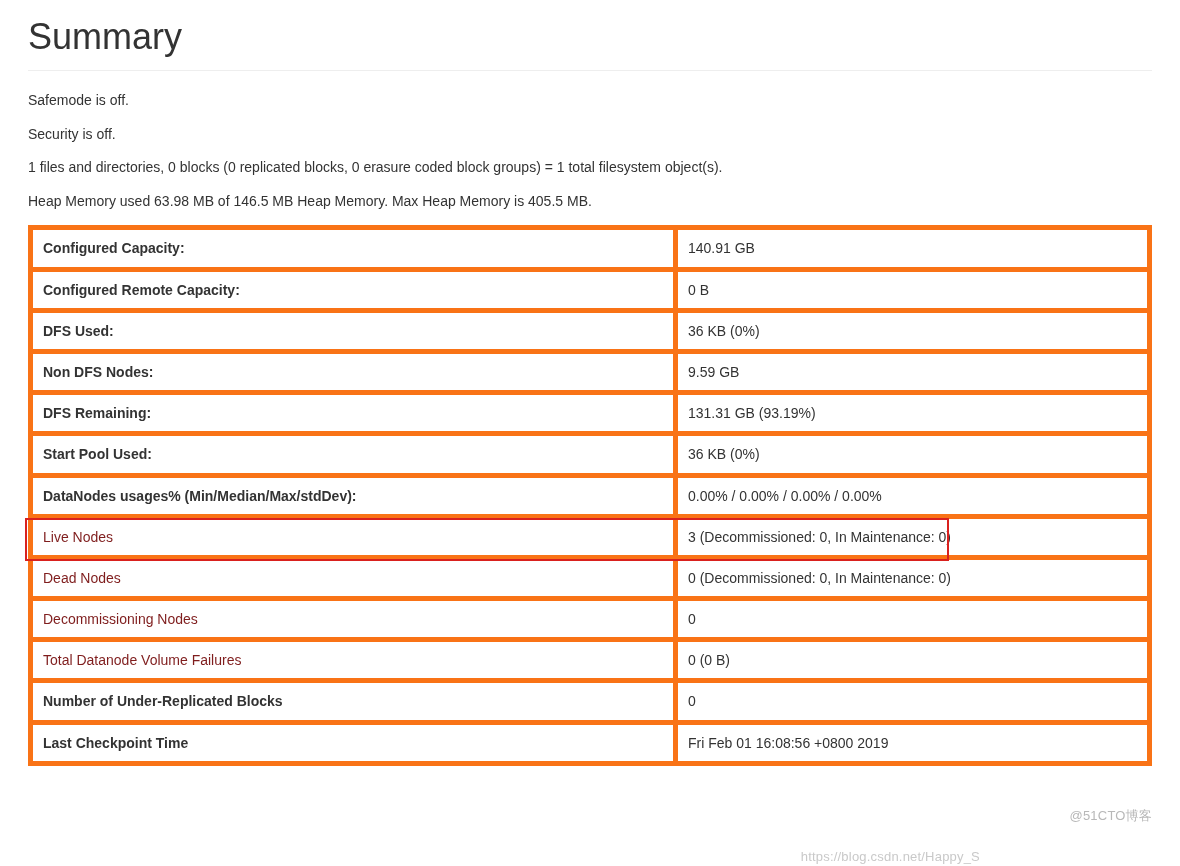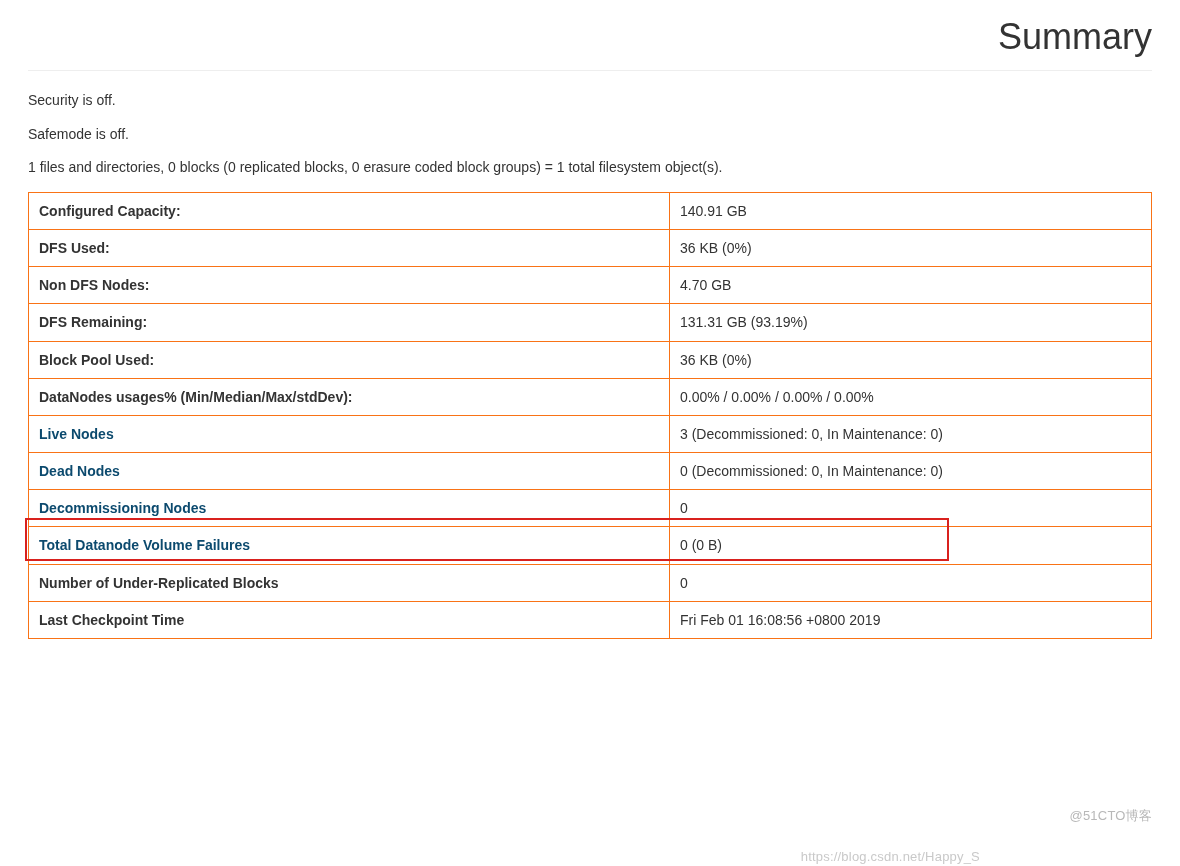--- a/index.html
+++ b/index.html
@@ -11,21 +11,20 @@
     background: #fff;
   }
   .container {
     padding: 0 28px 30px 28px;
   }
   h1.page-title {
     font-weight: 400;
     font-size: 36px;
     margin: 16px 0 12px 0;
     color: #333;
-    text-align: right;
   }
   hr.title-rule {
     border: none;
     border-top: 1px solid #eee;
     margin: 0 0 20px 0;
   }
   p.status-line {
     margin: 0 0 14px 0;
     font-size: 14px;
     color: #333;
@@ -33,34 +32,34 @@
   }
   table.summary-table {
     width: 100%;
     border-collapse: collapse;
     font-size: 14px;
     margin-top: 14px;
     table-layout: fixed;
   }
   table.summary-table th,
   table.summary-table td {
-    border: 1px solid #f97316;
+    border: 5px solid #f97316;
     padding: 9px 10px;
     text-align: left;
     vertical-align: middle;
     line-height: 1.3;
   }
   table.summary-table th {
     font-weight: 700;
     width: 620px;
     background: #fff;
   }
   table.summary-table th.link {
-    color: #0c4a6e;
-    font-weight: 700;
+    color: #7f1d1d;
+    font-weight: 400;
   }
   table.summary-table th.link .link-text {
     cursor: pointer;
   }
   tr.highlight-row th,
   tr.highlight-row td {
     position: relative;
   }
   .highlight-box {
     position: absolute;
@@ -82,44 +81,49 @@
     pointer-events: none;
   }
 </style>
 </head>
 <body>
 
 <div class="container">
   <h1 class="page-title">Summary</h1>
   <hr class="title-rule">
 
+  <p class="status-line">Safemode is off.</p>
   <p class="status-line">Security is off.</p>
-  <p class="status-line">Safemode is off.</p>
   <p class="status-line">1 files and directories, 0 blocks (0 replicated blocks, 0 erasure coded block groups) = 1 total filesystem object(s).</p>
+  <p class="status-line">Heap Memory used 63.98 MB of 146.5 MB Heap Memory. Max Heap Memory is 405.5 MB.</p>
 
   <table class="summary-table">
     <tbody>
       <tr>
         <th>Configured Capacity:</th>
         <td>140.91 GB</td>
       </tr>
       <tr>
+        <th>Configured Remote Capacity:</th>
+        <td>0 B</td>
+      </tr>
+      <tr>
         <th>DFS Used:</th>
         <td>36 KB (0%)</td>
       </tr>
       <tr>
         <th>Non DFS Nodes:</th>
-        <td>4.70 GB</td>
+        <td>9.59 GB</td>
       </tr>
       <tr>
         <th>DFS Remaining:</th>
         <td>131.31 GB (93.19%)</td>
       </tr>
       <tr>
-        <th>Block Pool Used:</th>
+        <th>Start Pool Used:</th>
         <td>36 KB (0%)</td>
       </tr>
       <tr>
         <th>DataNodes usages% (Min/Median/Max/stdDev):</th>
         <td>0.00% / 0.00% / 0.00% / 0.00%</td>
       </tr>
       <tr class="highlight-row">
         <th class="link"><span class="link-text">Live Nodes</span></th>
         <td>3 (Decommissioned: 0, In Maintenance: 0)</td>
       </tr>

